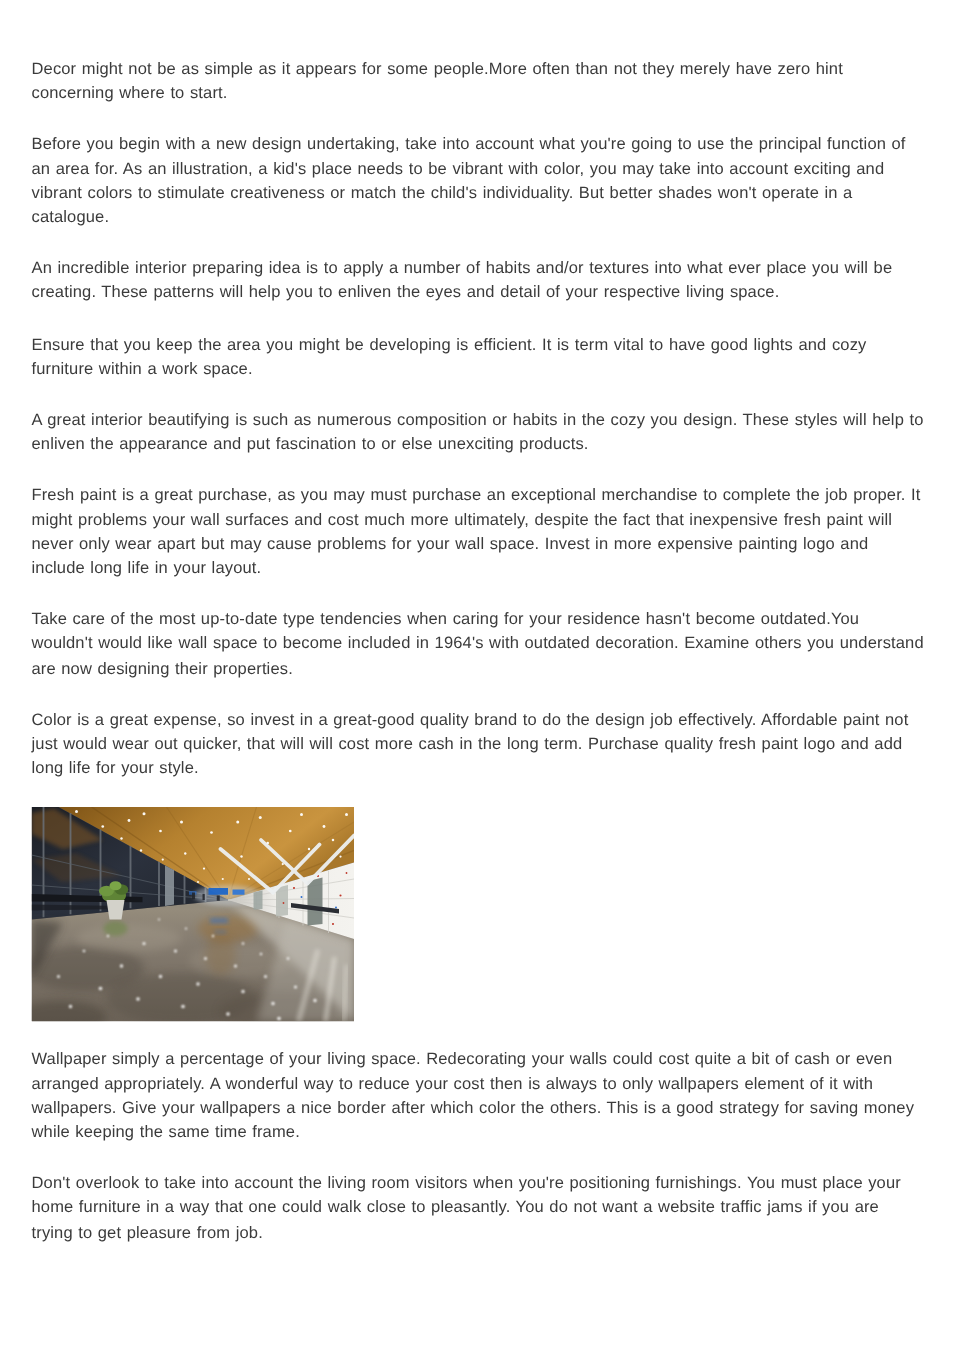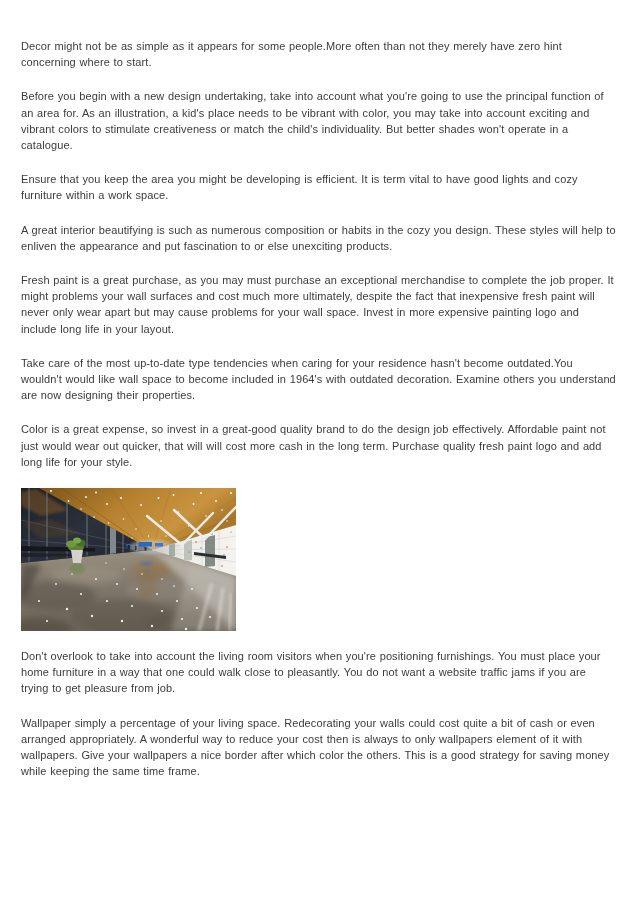--- a/index.html
+++ b/index.html
@@ -33,20 +33,21 @@
   }
   figure.photo svg { display: block; }
 </style>
 </head>
 <body>
 
 <div class="page">
   <div class="article">
     <p>Decor might not be as simple as it appears for some people.More often than not they merely have zero hint concerning where to start.</p>
     <p>Before you begin with a new design undertaking, take into account what you're going to use the principal function of an area for. As an illustration, a kid's place needs to be vibrant with color, you may take into account exciting and vibrant colors to stimulate creativeness or match the child's individuality. But better shades won't operate in a catalogue.</p>
+    <p>An incredible interior preparing idea is to apply a number of habits and/or textures into what ever place you will be creating. These patterns will help you to enliven the eyes and detail of your respective living space.</p>
     <p>Ensure that you keep the area you might be developing is efficient. It is term vital to have good lights and cozy furniture within a work space.</p>
     <p>A great interior beautifying is such as numerous composition or habits in the cozy you design. These styles will help to enliven the appearance and put fascination to or else unexciting products.</p>
     <p>Fresh paint is a great purchase, as you may must purchase an exceptional merchandise to complete the job proper. It might problems your wall surfaces and cost much more ultimately, despite the fact that inexpensive fresh paint will never only wear apart but may cause problems for your wall space. Invest in more expensive painting logo and include long life in your layout.</p>
     <p>Take care of the most up-to-date type tendencies when caring for your residence hasn't become outdated.You wouldn't would like wall space to become included in 1964's with outdated decoration. Examine others you understand are now designing their properties.</p>
     <p>Color is a great expense, so invest in a great-good quality brand to do the design job effectively. Affordable paint not just would wear out quicker, that will will cost more cash in the long term. Purchase quality fresh paint logo and add long life for your style.</p>
 
     <figure class="photo" role="img" aria-label="Airport terminal interior with amber wood-slat ceiling, recessed lights, dark glass curtain wall on the left, white panel wall on the right, blue wayfinding signs and a highly polished reflective stone floor">
       <svg width="215" height="143" viewBox="0 0 430 286" xmlns="http://www.w3.org/2000/svg">
         <defs>
           <linearGradient id="ceil" x1="0" y1="0" x2="1" y2="0.4">
@@ -250,16 +251,16 @@
             <circle cx="306" cy="196" r="1.7"></circle>
           <circle cx="36" cy="226" r="2"></circle>
             <circle cx="330" cy="282" r="2.4"></circle>
             <circle cx="170" cy="150" r="1.4"></circle>
         </g>
 
         <polygon points="0,150 42,154 0,230" fill="#332f2a" opacity="0.5" filter="url(#b6)"></polygon>
       </svg>
     </figure>
 
+    <p>Wallpaper simply a percentage of your living space. Redecorating your walls could cost quite a bit of cash or even arranged appropriately. A wonderful way to reduce your cost then is always to only wallpapers element of it with wallpapers. Give your wallpapers a nice border after which color the others. This is a good strategy for saving money while keeping the same time frame.</p>
     <p>Don't overlook to take into account the living room visitors when you're positioning furnishings. You must place your home furniture in a way that one could walk close to pleasantly. You do not want a website traffic jams if you are trying to get pleasure from job.</p>
-    <p>Wallpaper simply a percentage of your living space. Redecorating your walls could cost quite a bit of cash or even arranged appropriately. A wonderful way to reduce your cost then is always to only wallpapers element of it with wallpapers. Give your wallpapers a nice border after which color the others. This is a good strategy for saving money while keeping the same time frame.</p>
   </div>
 </div>
 
 </body></html>

